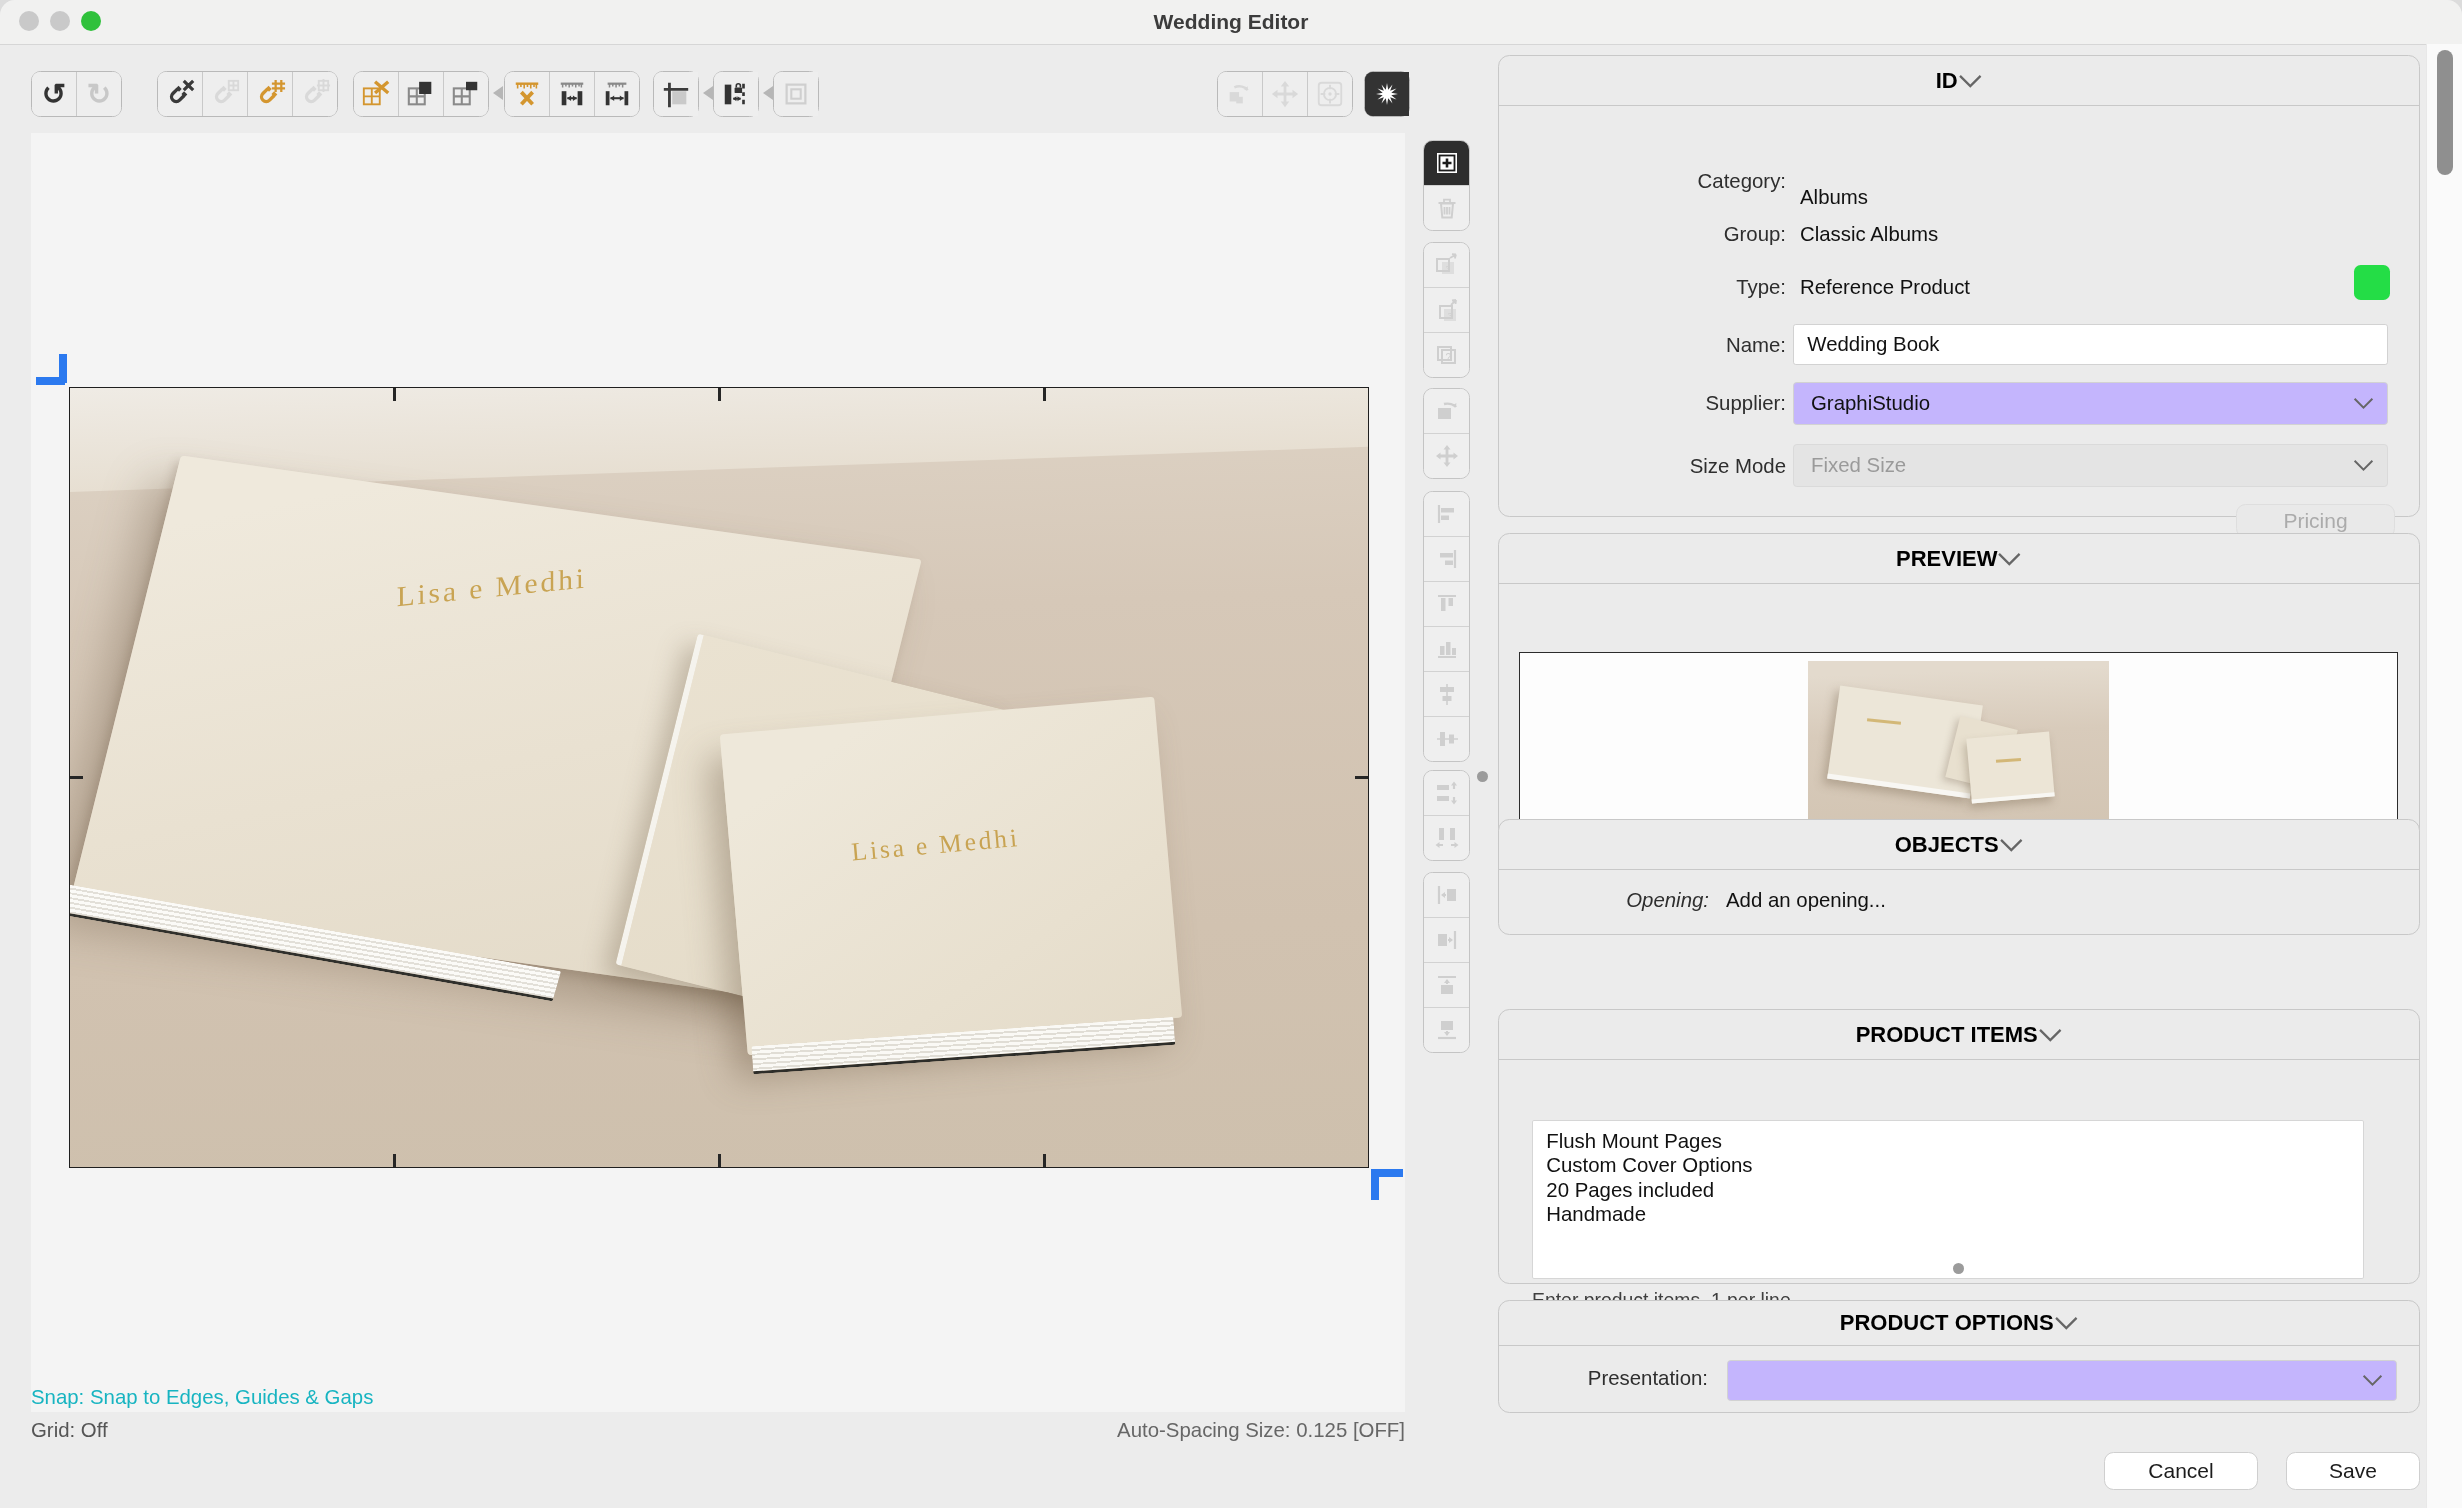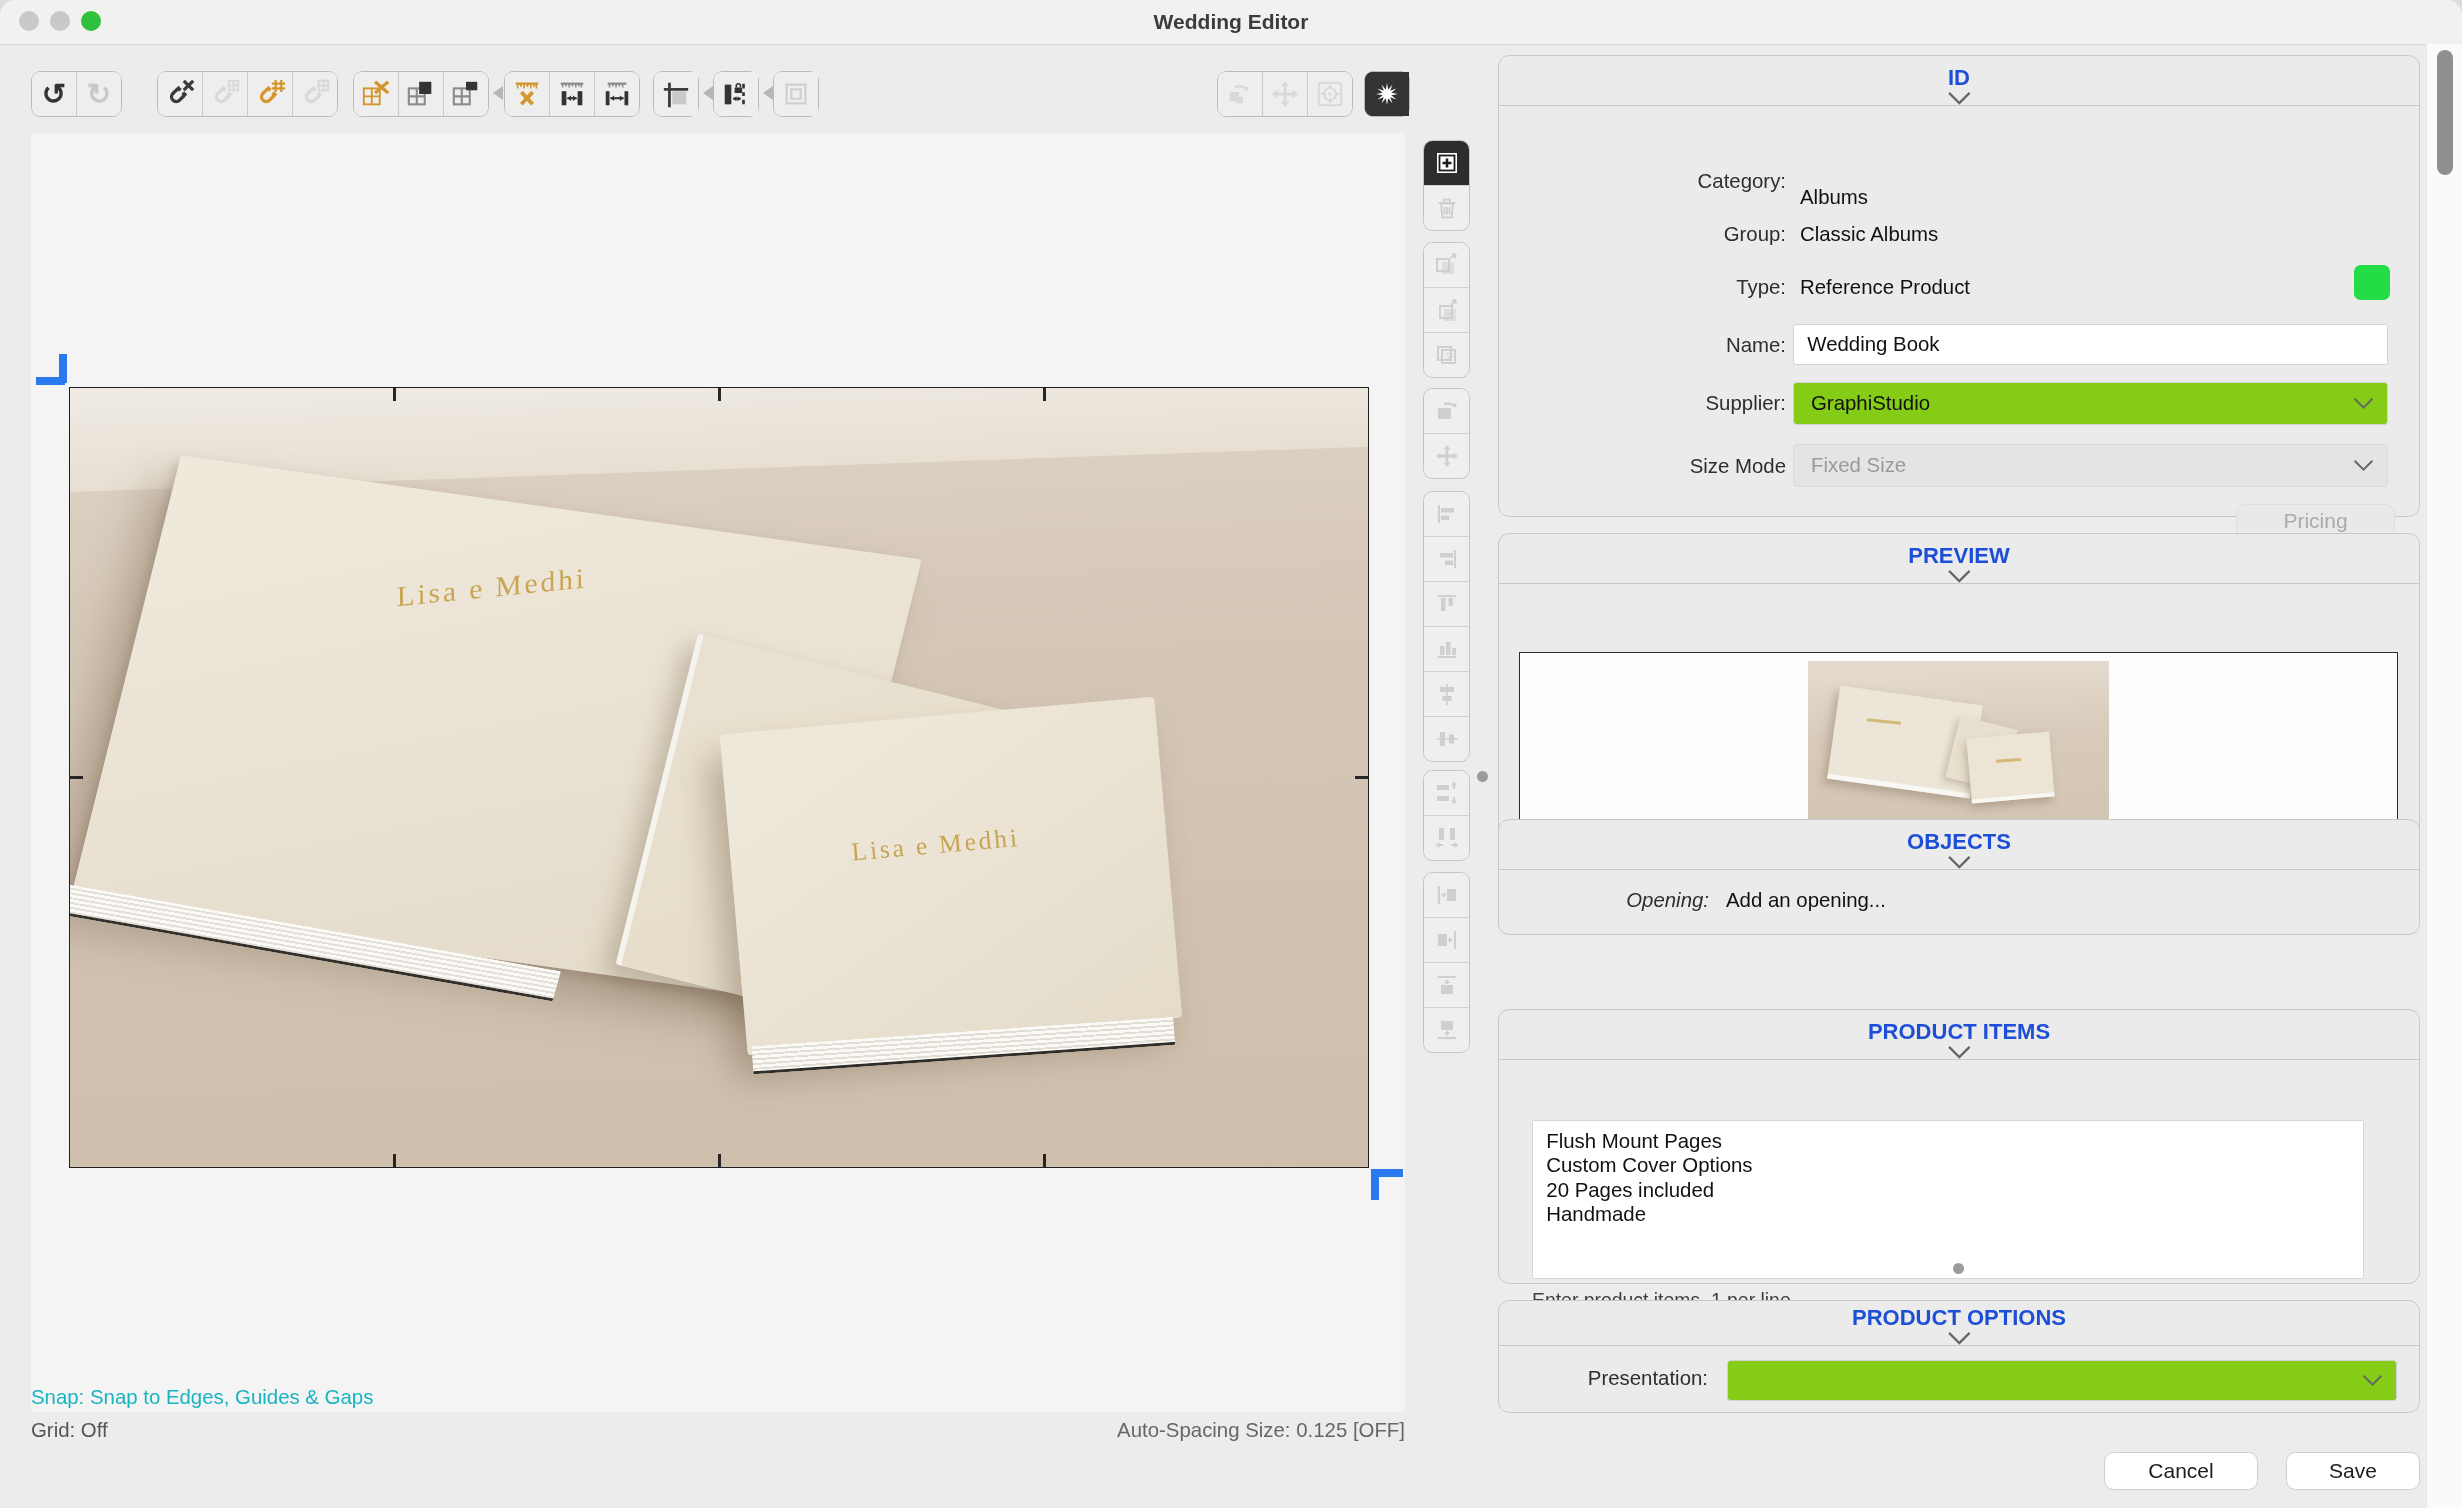--- a/index.html
+++ b/index.html
@@ -56,25 +56,25 @@
             background:#efefef;overflow:hidden;}
   .vt-btn{width:45px;height:44px;display:flex;align-items:center;justify-content:center;
           border-top:1.9px solid #d2d2d2;color:#cfcfcf;background:#efefef;}
   .vt-btn:first-child{border-top:none;}
   .vt-btn.active{background:#2d2d2d;color:#fff;}
   #strip-dot,#prev-dot,#items-dot{position:absolute;width:11.4px;height:11.4px;border-radius:50%;background:#9b9b9b;}
   
   .section{position:absolute;left:1498px;width:922px;border:1.9px solid #c8c8c8;border-radius:11.4px;
            background:#ebebeb;box-sizing:border-box;}
   .sec-header{height:49px;border-bottom:1.9px solid #c8c8c8;display:flex;align-items:center;
-              justify-content:flex-end;padding:0 24.6px;font-size:22px;font-weight:bold;color:#1d4ed8;flex-direction:column;}
+              justify-content:center;padding:0 24.6px;font-size:22px;font-weight:bold;color:#000000;}
   .chev{stroke:#666;stroke-width:2.4;fill:none;}
   .flabel{position:absolute;left:0;width:287px;text-align:right;font-size:20.4px;color:#2e2e2e;}
   .fvalue{position:absolute;left:301px;font-size:20.4px;color:#111;}
-  .dd{position:absolute;background:#84cc16;border:0.9px solid #d2d2d2;border-radius:3.8px;
+  .dd{position:absolute;background:#c4b5fd;border:0.9px solid #d2d2d2;border-radius:3.8px;
       font-size:20.4px;color:#111;display:flex;align-items:center;padding:0 17px;box-sizing:border-box;}
   .dd svg{position:absolute;right:13.3px;top:50%;margin-top:-6.6px;}
   .dd.disabled{background:#e4e4e4;color:#9a9a9a;border-color:#dadada;}
   .txtinput{position:absolute;background:#fff;border:0.9px solid #d2d2d2;border-radius:2.8px;
       font-family:"Liberation Sans",sans-serif;font-size:20.4px;color:#111;padding:0 13.3px;box-sizing:border-box;}
   .btn{position:absolute;background:#fff;border:1.9px solid #cfcfcf;border-radius:9.5px;display:flex;
        align-items:center;justify-content:center;font-size:21px;color:#1c1c1c;box-sizing:border-box;text-align:center;}
   .btn.disabled{background:#e9e9e9;border-color:#dedede;color:#ababab;}
   
   #preview-box{position:absolute;left:20px;top:68px;width:877px;height:195px;background:#fdfdfd;

